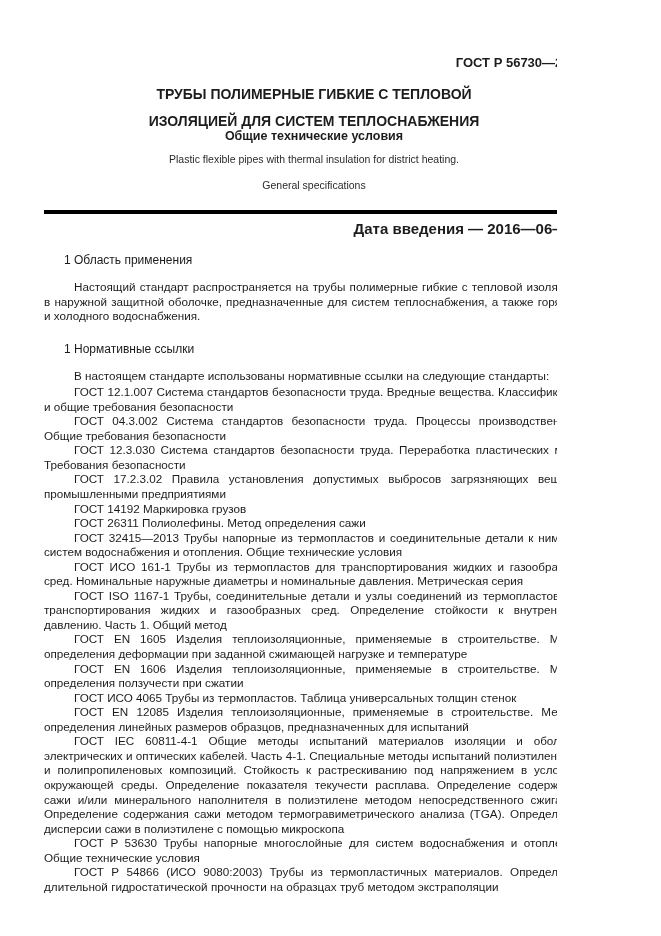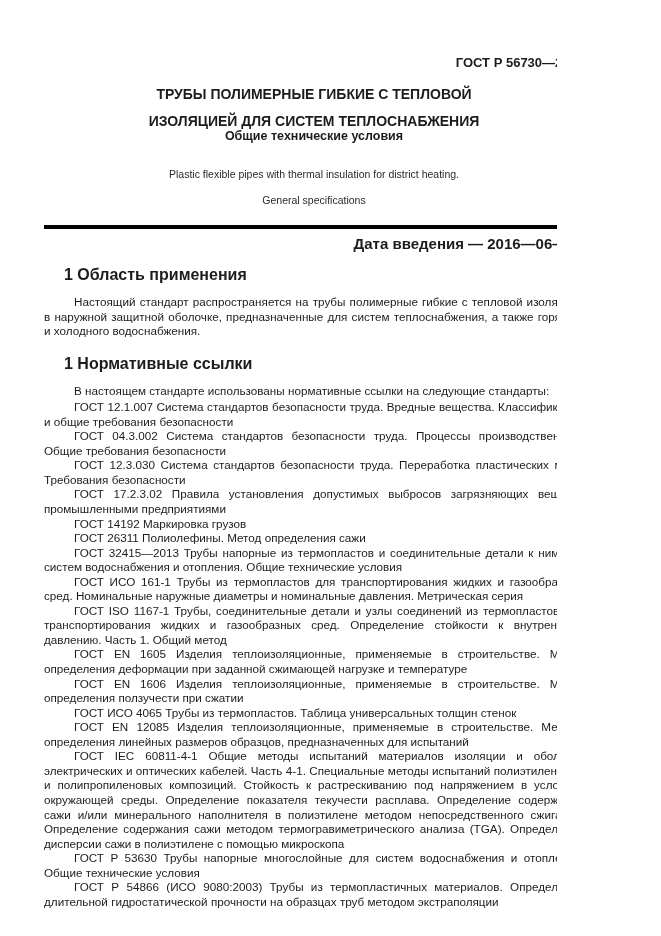--- a/index.html
+++ b/index.html
@@ -47,43 +47,43 @@
     font-size: 14px;
     line-height: 15px;
   }
   .title-sub {
     text-align: center;
     font-weight: bold;
     font-size: 12.5px;
     line-height: 15px;
   }
   .title-en {
-    margin-top: 24px;
+    margin-top: 9px;
     text-align: center;
     font-size: 10.5px;
     line-height: 12.5px;
     color: #2a2a2a;
   }
   .rule-thick {
     margin-top: 19px;
     border: none;
     border-top: 4px solid #000000;
     height: 0;
   }
   .intro-date {
     margin-top: 3px;
     text-align: right;
     font-weight: bold;
     font-size: 15px;
     line-height: 13px;
   }
   .section-heading {
     margin: 17px 0 0 20px;
-    font-weight: bold;
-    font-size: 16px;
+    font-weight: normal;
+    font-size: 12px;
     line-height: 16px;
   }
   .body-para {
     margin-top: 12px;
     font-size: 11.7px;
     line-height: 14.55px;
     text-align: justify;
     text-indent: 30px;
   }
   .refs .body-para {

